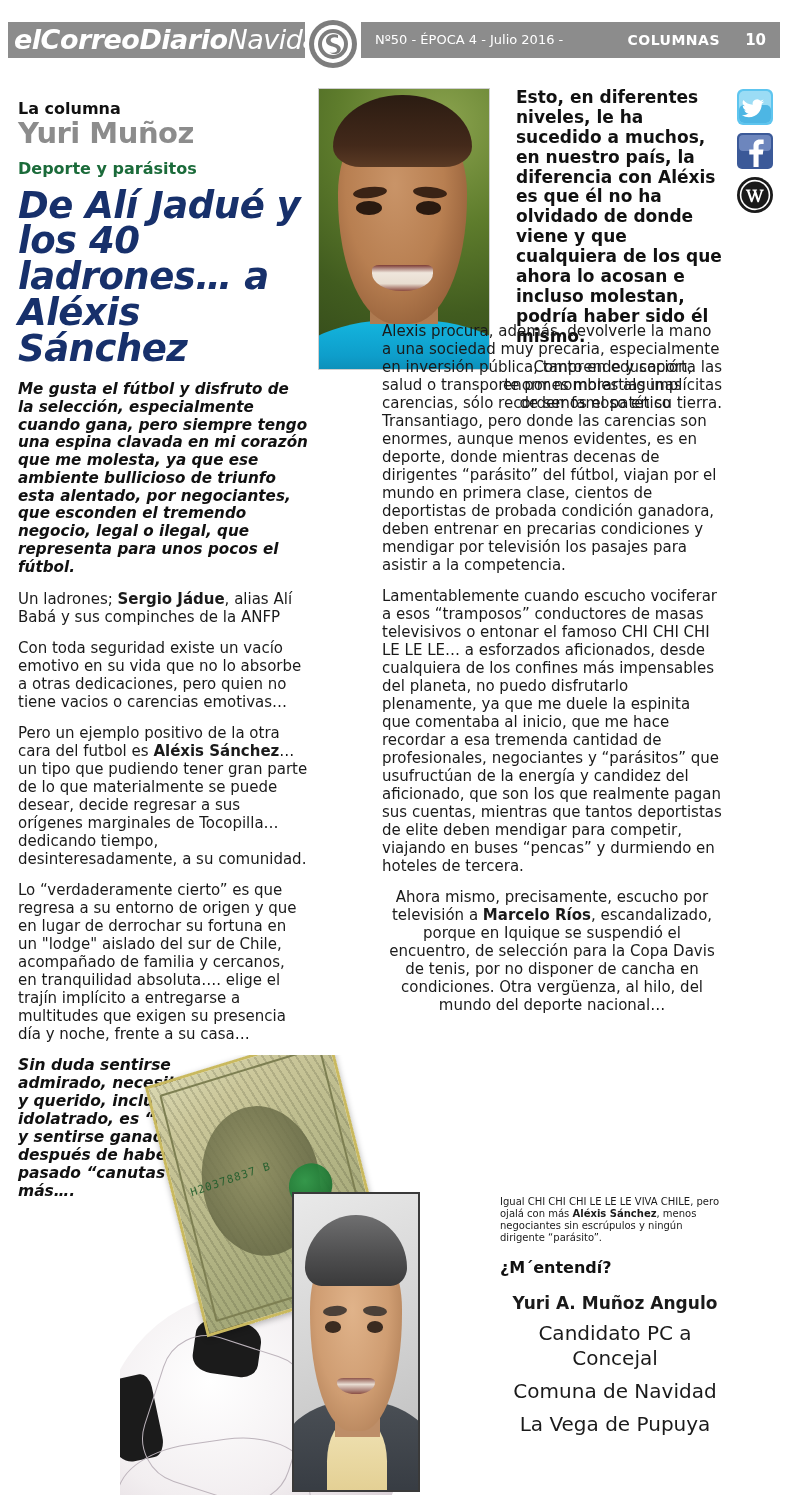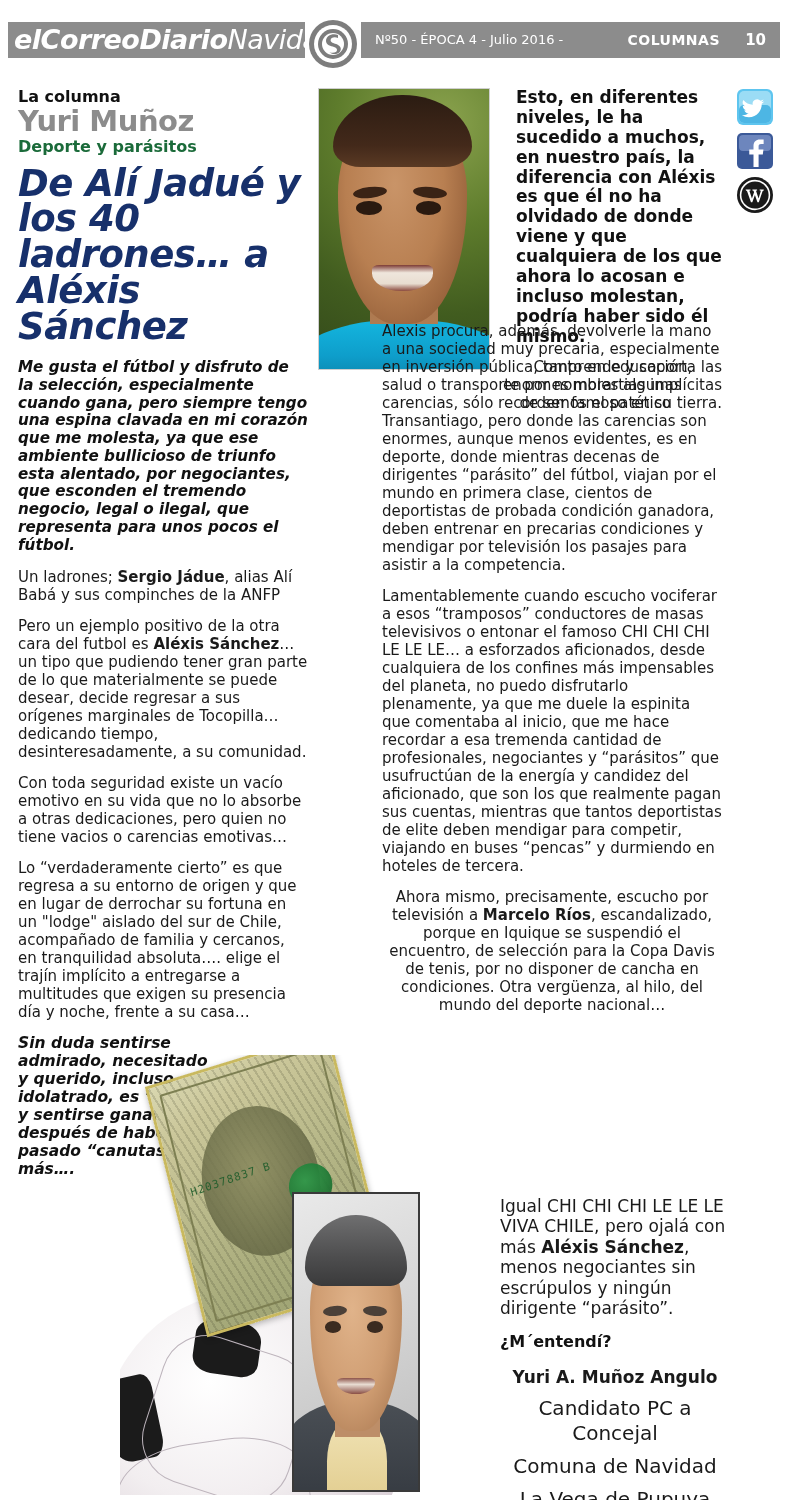--- a/index.html
+++ b/index.html
@@ -89,36 +89,36 @@
   }
   .social-icon {
     width: 38px; height: 38px;
     margin-bottom: 6px;
     display: block;
   }
 
   
   .col-left {
     position: absolute;
-    left: 18px; top: 88px;
+    left: 18px; top: 100px;
     width: 290px;
   }
   .kicker {
     font-size: 16px;
     font-weight: bold;
     color: #111;
     line-height: 1.15;
     margin: 0 0 1px 0;
   }
   .author-name {
     font-size: 29px;
     font-weight: bold;
     color: #8c8c8c;
     line-height: 1.02;
-    margin: 0 0 1px 0;
+    margin: 0 0 11px 0;
     letter-spacing: -0.5px;
   }
   .author-sub {
     font-size: 16px;
     font-weight: bold;
     color: #1b6b3a;
     line-height: 1.1;
     margin: 0 0 10px 0;
   }
   .headline {
@@ -251,21 +251,21 @@
   .wide-p b { font-weight: bold; }
   .centered-p {
     text-align: center;
   }
   .closing-block {
     position: absolute;
     left: 500px; top: 1196px;
     width: 230px;
   }
   .closing-p {
-    font-size: 17px;
+    font-size: 10px;
     line-height: 1.2;
     margin: 0 0 14px 0;
     color: #1a1a1a;
   }
   .closing-p b { font-weight: bold; }
   .mentendi {
     font-size: 16px;
     font-weight: bold;
     margin: 0 0 16px 0;
     color: #111;
@@ -505,23 +505,23 @@
 
 <div class="col-left">
   <p class="kicker">La columna</p>
   <p class="author-name">Yuri Muñoz</p>
   <p class="author-sub">Deporte y parásitos</p>
   <h1 class="headline">De Alí Jadué y los 40 ladrones… a Aléxis Sánchez</h1>
   <p class="lede">Me gusta el fútbol y disfruto de la selección, especialmente cuando gana, pero siempre tengo una espina clavada en mi corazón que me molesta, ya que ese ambiente bullicioso de triunfo  esta alentado, por negociantes, que esconden el tremendo negocio, legal o ilegal, que representa para unos pocos el fútbol.</p>
 
   <p class="body-p"><span>Un ladrones; </span><b>Sergio Jádue</b><span>, alias Alí Babá y sus compinches de la ANFP</span></p>
 
+  <p class="body-p">Con toda seguridad existe un vacío emotivo en su vida que no lo absorbe a otras dedicaciones, pero quien no tiene vacios o carencias emotivas…</p>
+
   <p class="body-p"><span>Pero un ejemplo positivo de la otra cara del futbol es </span><b>Aléxis Sánchez</b><span>… un tipo que pudiendo tener gran parte de lo que materialmente se puede desear, decide regresar a sus orígenes marginales de Tocopilla… dedicando tiempo, desinteresadamente, a su comunidad.</span></p>
-
-  <p class="body-p">Con toda seguridad existe un vacío emotivo en su vida que no lo absorbe a otras dedicaciones, pero quien no tiene vacios o carencias emotivas…</p>
   <p class="body-p">Lo “verdaderamente cierto” es que regresa a su entorno de origen y que en lugar de derrochar su fortuna en un "lodge" aislado del sur de Chile, acompañado de familia y cercanos, en tranquilidad absoluta…. elige el trajín implícito a entregarse a multitudes que exigen su presencia día y noche, frente a su casa…</p>
   <p class="pullquote">Sin duda sentirse admirado, necesitado y querido, incluso idolatrado, es “rico” y sentirse ganador después de haberlas pasado “canutas” más….</p>
 </div>
 
 <div class="photo-alexis">
   <div class="pa-bg"></div>
   <div class="pa-shirt"></div>
   <div class="pa-neck"></div>
   <div class="pa-face"></div>
   <div class="pa-hair"></div>

